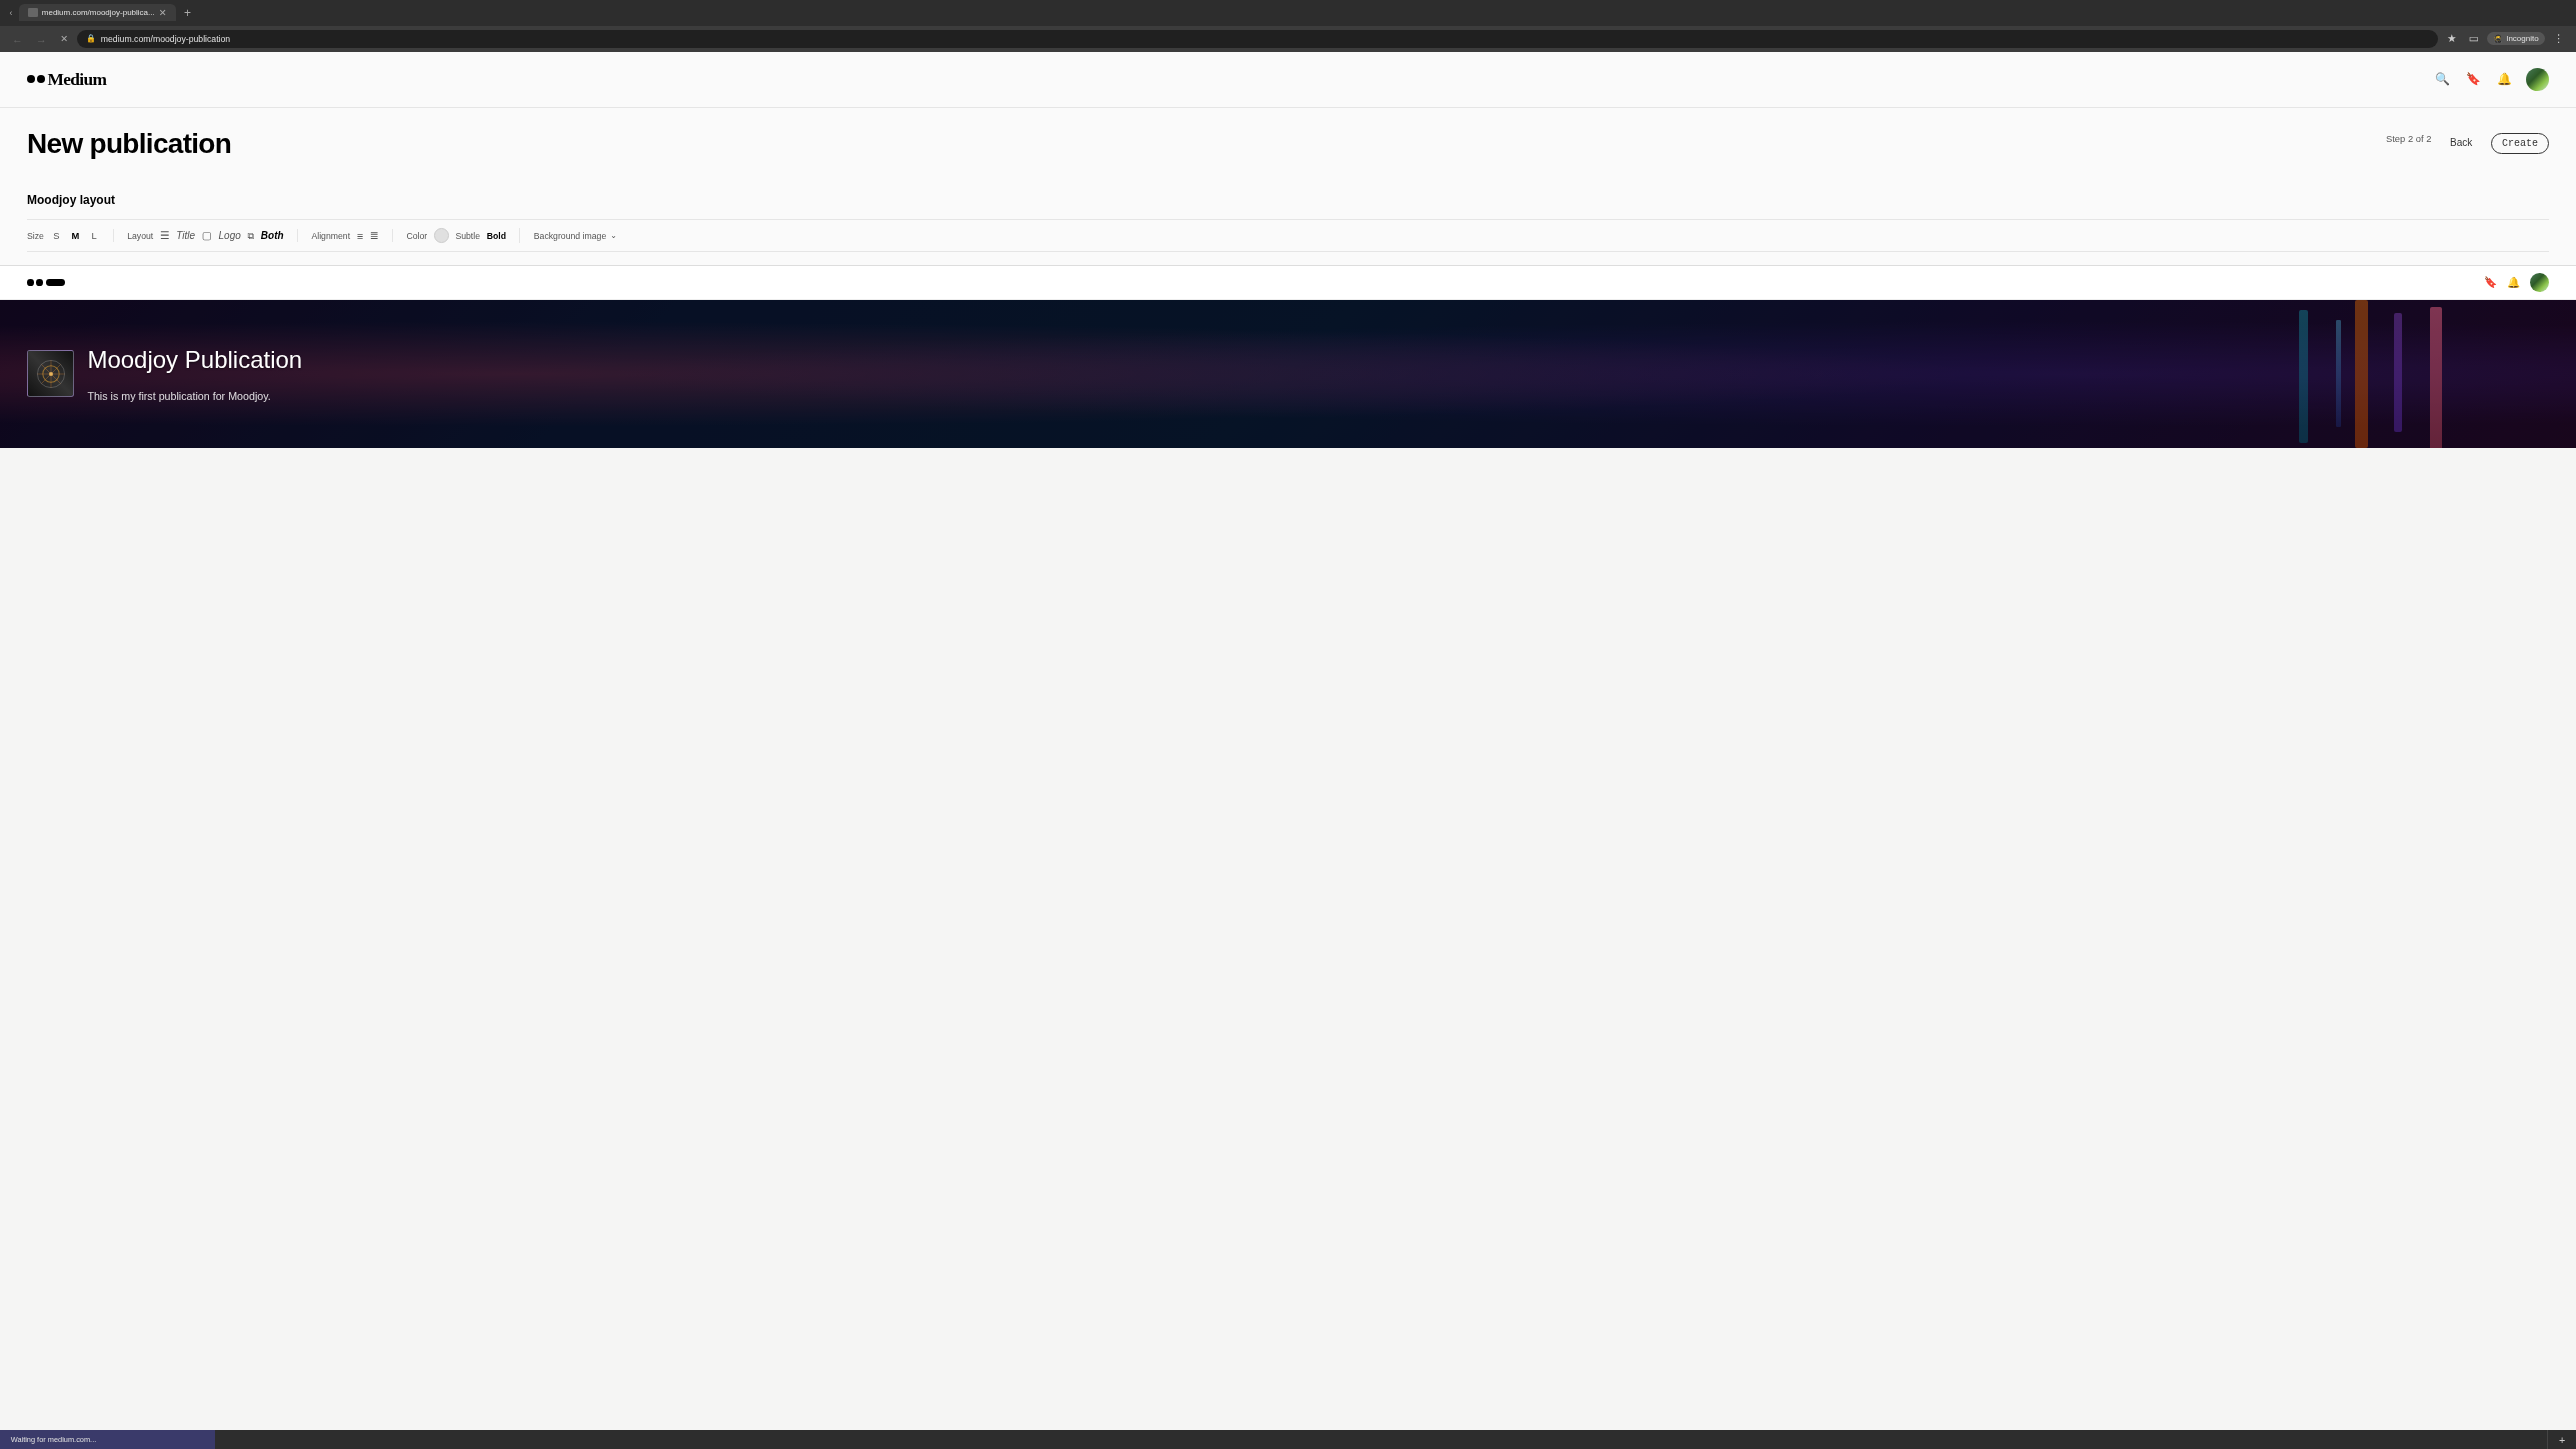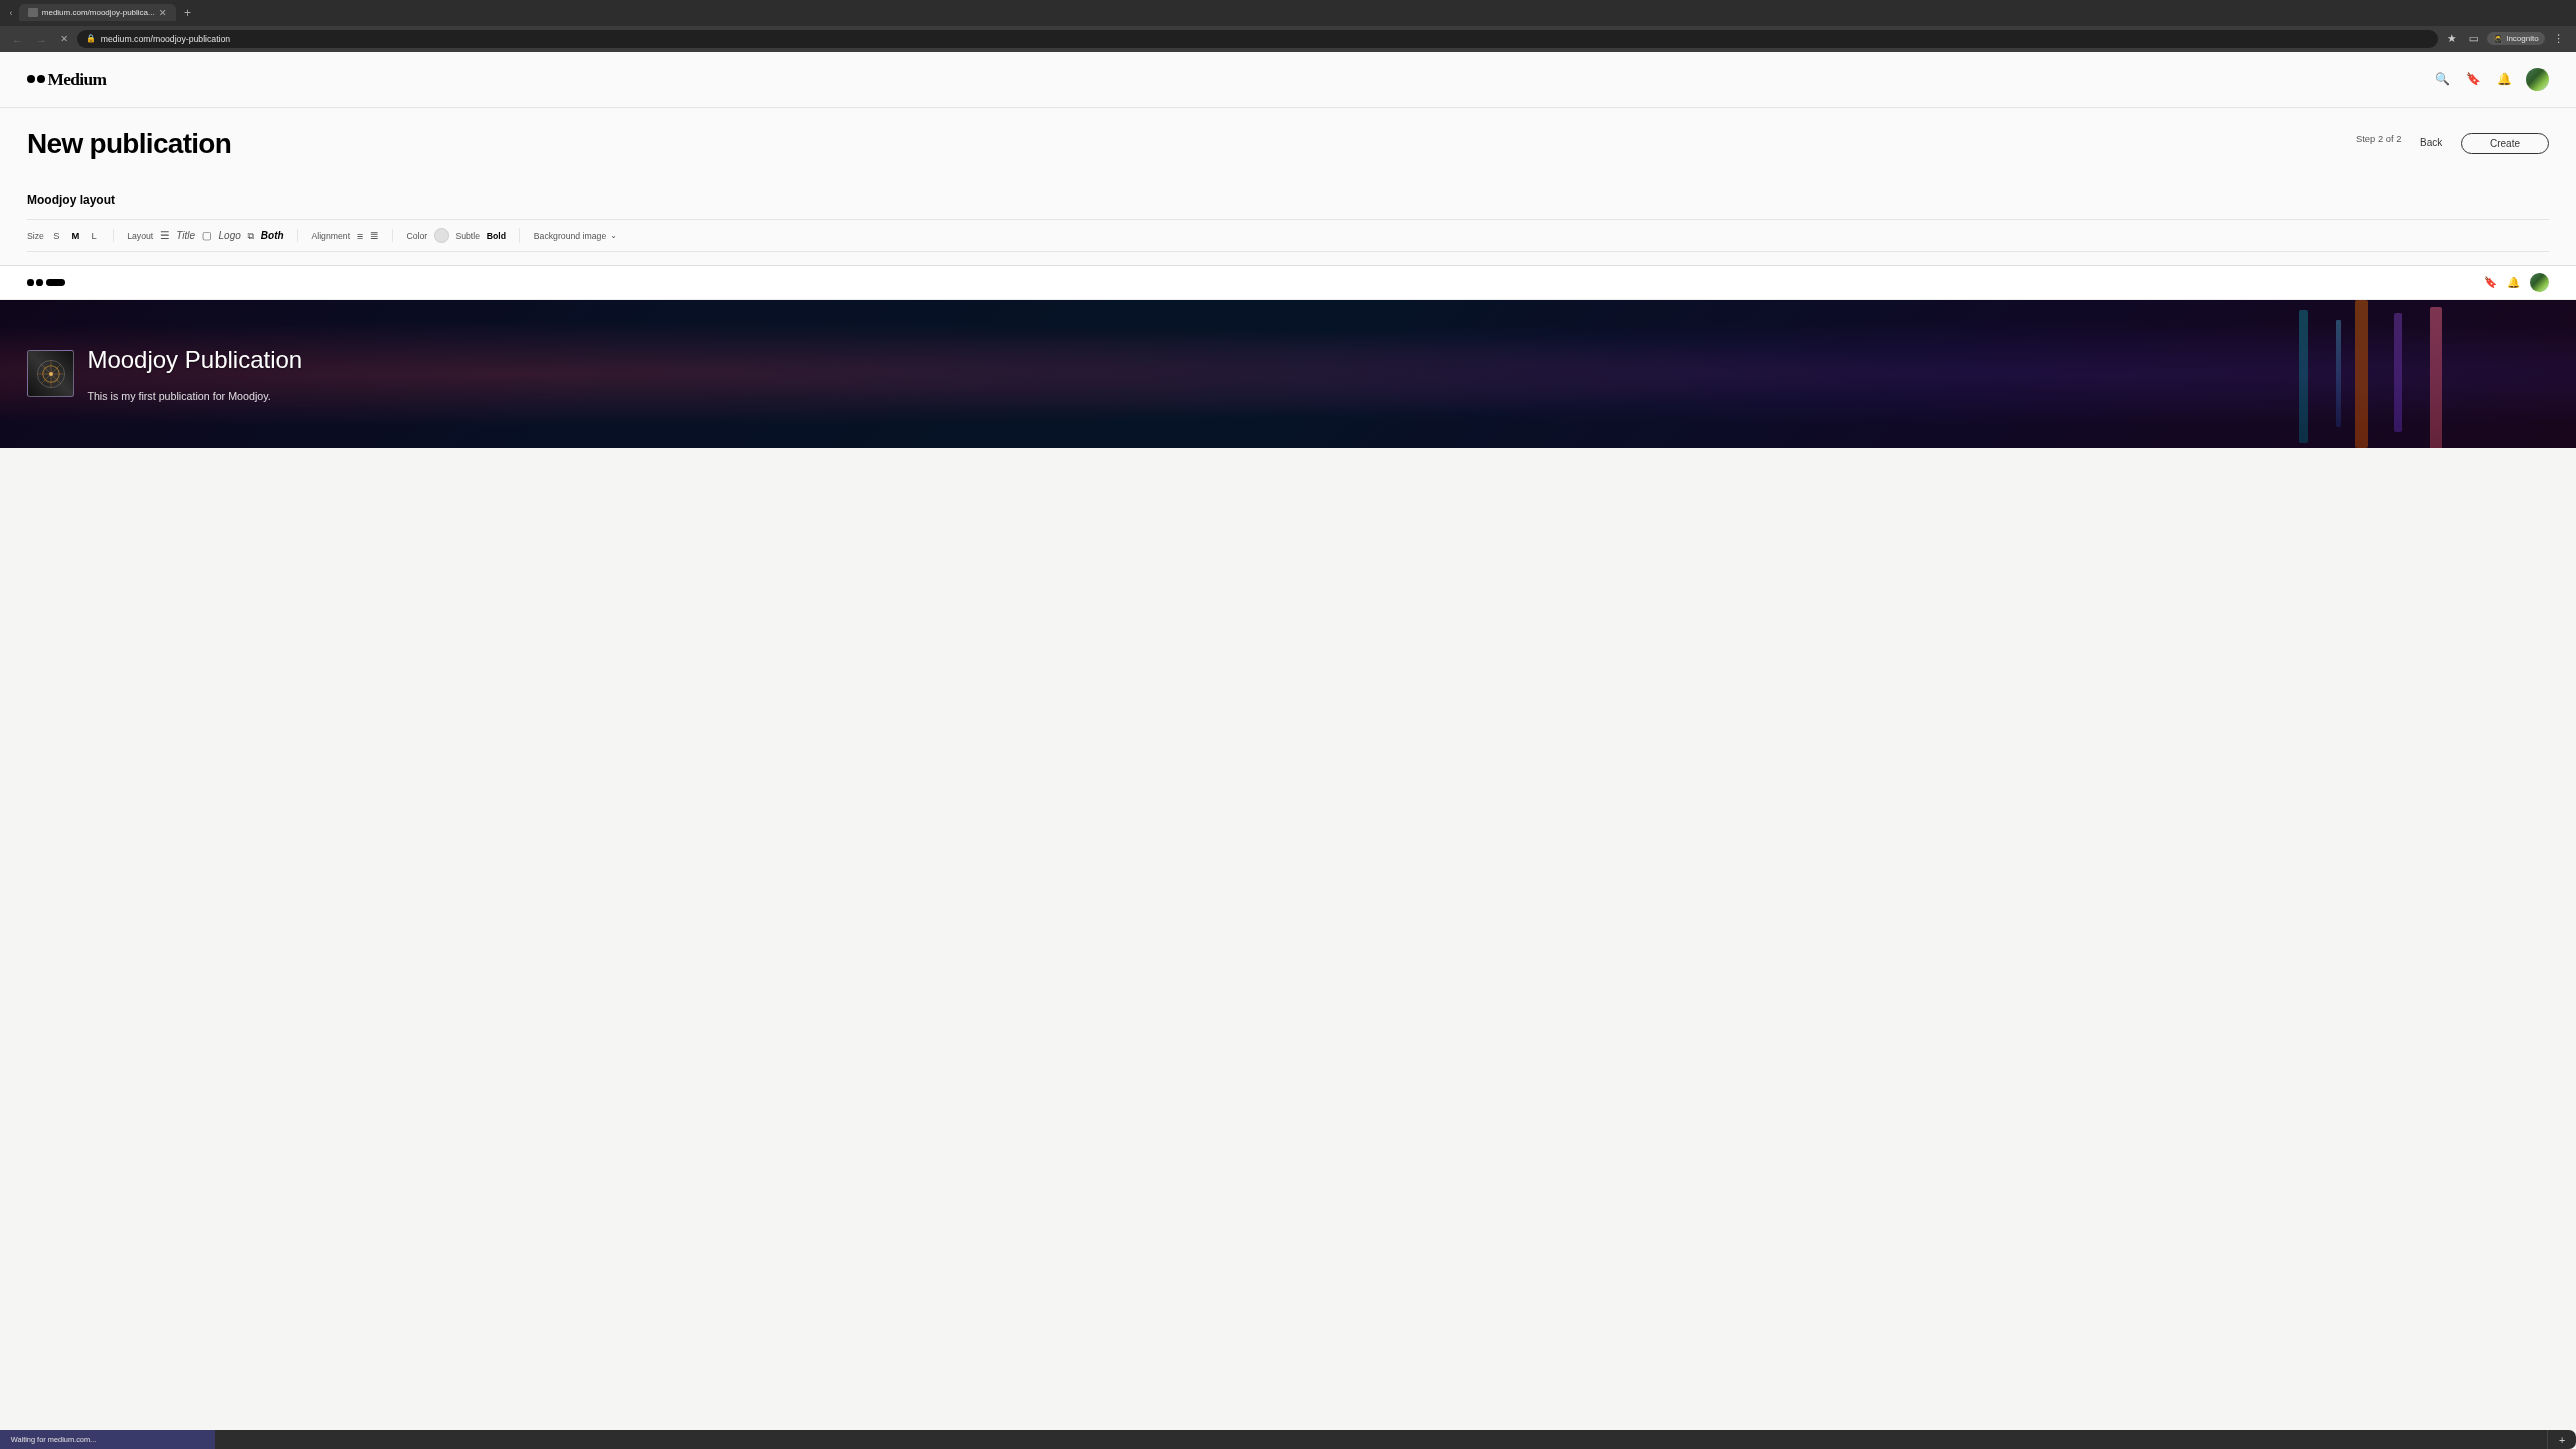--- a/index.html
+++ b/index.html
@@ -227,22 +227,23 @@
       cursor: pointer;
       padding: 4px 8px;
     }
     .create-btn {
       background: none;
       border: 1.3px solid #333;
       border-radius: 13.4px;
       font-size: 10px;
       color: #333;
       cursor: pointer;
-      padding: 4px 28px;
+      padding: 4px 10px;
       font-weight: 500;
+      font-family: Liberation Mono, monospace;
     }
 
     
     .layout-section {
       padding: 0 27px 13.4px;
       background: #fafafa;
     }
     .layout-title {
       font-size: 12px;
       font-weight: 700;
@@ -454,21 +455,20 @@
     .status-bar {
       position: fixed;
       bottom: 0;
       left: 0;
       right: 0;
       height: 19px;
       background: #2d2d2d;
       display: flex;
       align-items: center;
       justify-content: space-between;
-      border-radius: 7px;
     }
     .status-loading {
       display: flex;
       align-items: center;
       gap: 0;
     }
     .status-loading-text {
       background: #3a3a6a;
       color: #e0e0e0;
       font-size: 7.4px;

